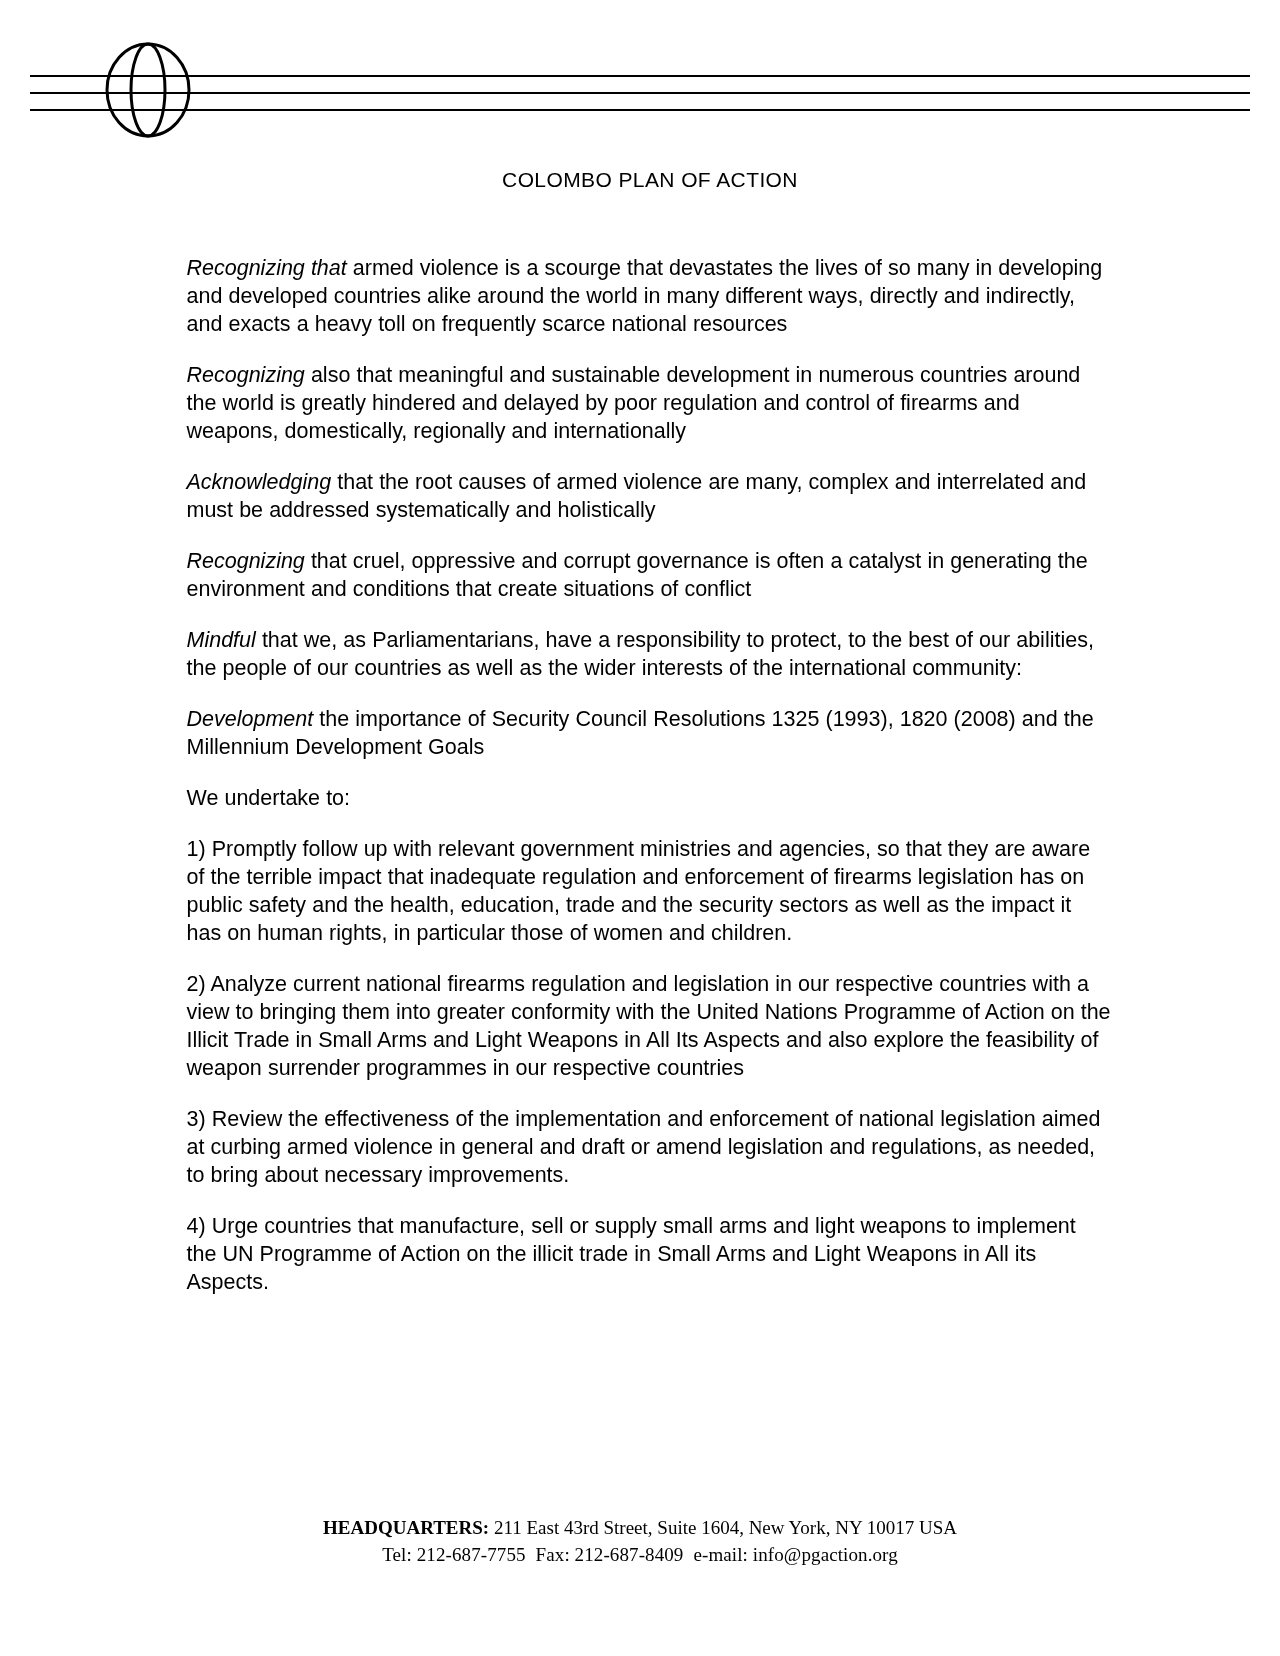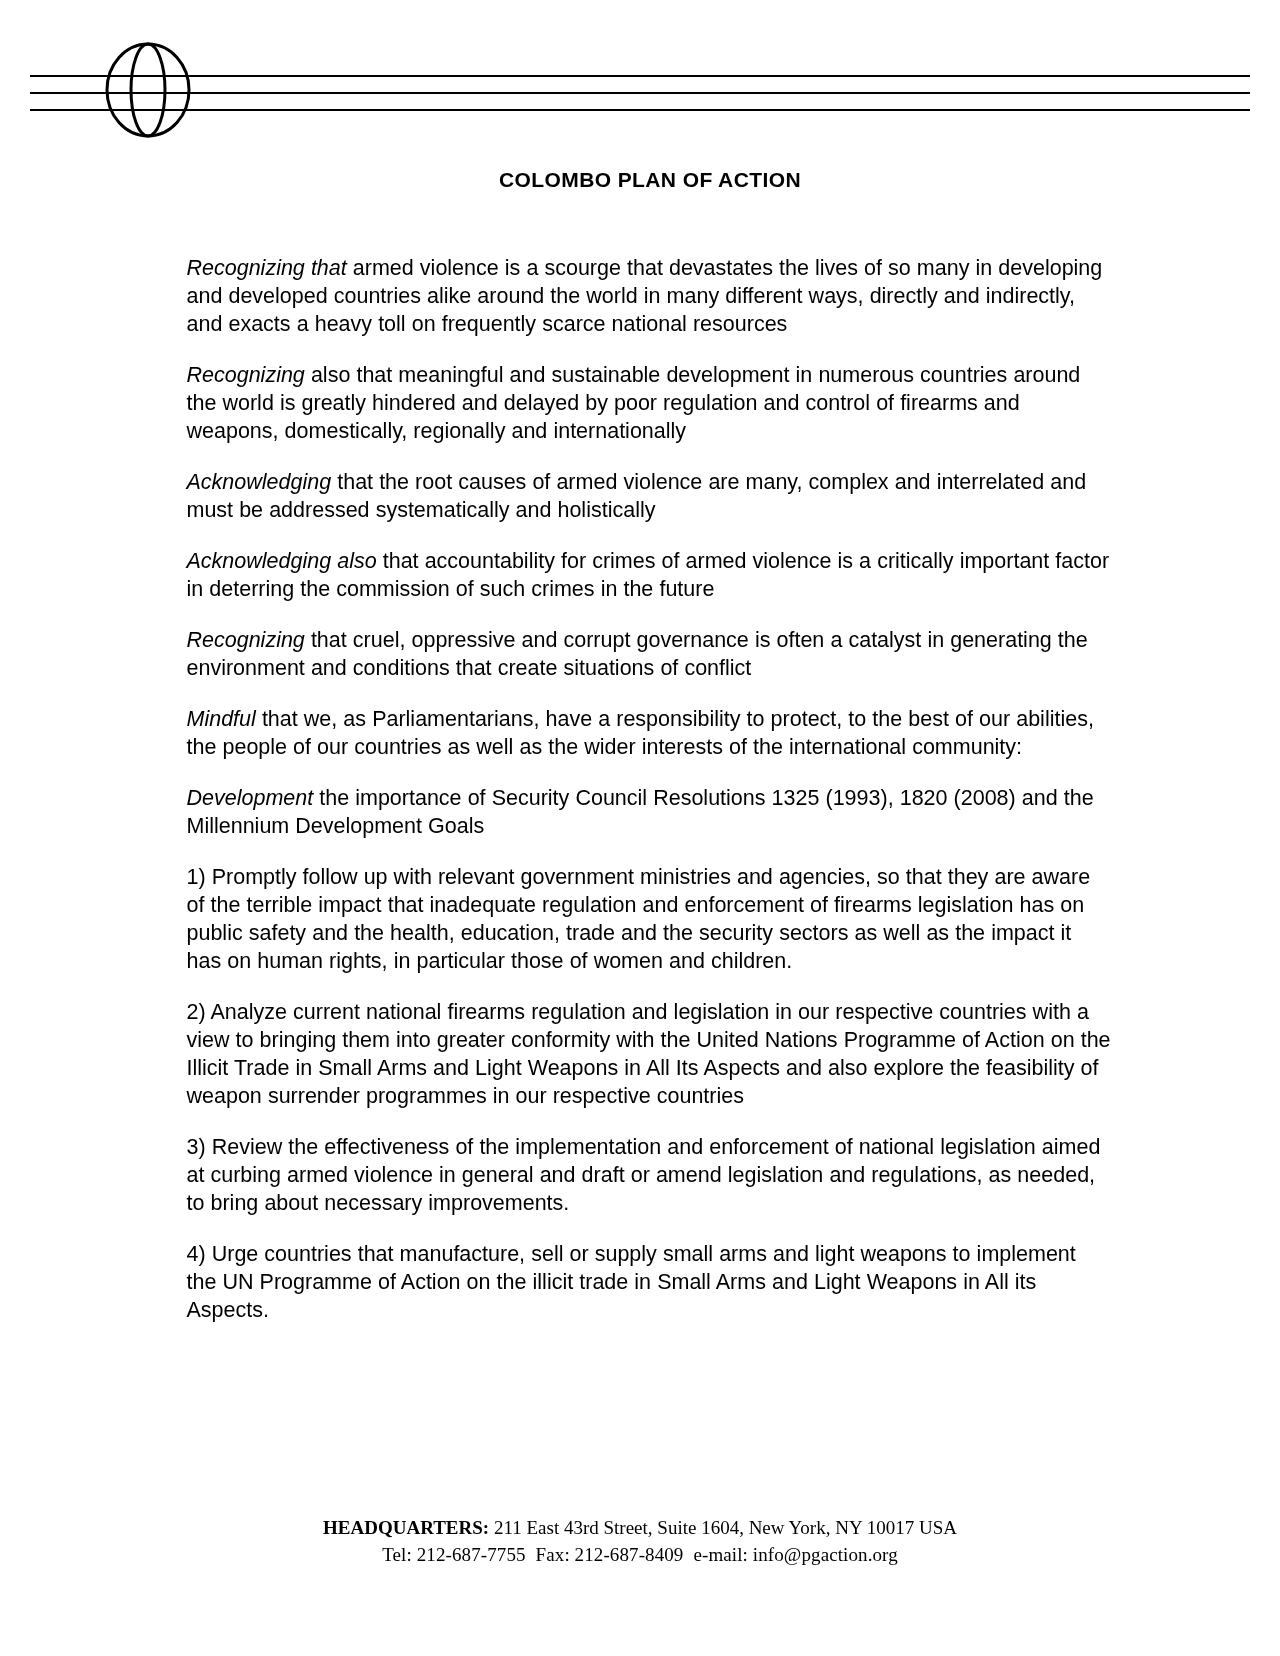--- a/index.html
+++ b/index.html
@@ -48,21 +48,21 @@
   
   .page {
     position: absolute;
     left: 0;
     top: 150px;
     width: 1280px;
   }
   .doc-title {
     text-align: center;
     font-size: 21px;
-    font-weight: bold;
+    font-weight: normal;
     letter-spacing: 0.4px;
     margin: 18px 0 0 0;
     padding-left: 20px;
   }
 
   .content {
     margin: 0 auto;
     width: 925px;
     padding-left: 18px;
   }
@@ -111,28 +111,28 @@
   <div class="doc-title">COLOMBO PLAN OF ACTION</div>
 
   <div class="content">
 
     <p class="para spacer-top"><span class="lead">Recognizing that</span><span> armed violence is a scourge that devastates the lives of so many in developing and developed countries alike around the world in many different ways, directly and indirectly, and exacts a heavy toll on frequently scarce national resources</span></p>
 
     <p class="para"><span class="lead">Recognizing</span><span> also that meaningful and sustainable development in numerous countries around the world is greatly hindered and delayed by poor regulation and control of firearms and weapons, domestically, regionally and internationally</span></p>
 
     <p class="para"><span class="lead">Acknowledging</span><span> that the root causes of armed violence are many, complex and interrelated and must be addressed systematically and holistically</span></p>
 
-    <p class="para"><span class="lead">Acknowledging also</span><span> that accountability for crimes of armed violence is a critically important factor in deterring the commission of such crimes in the future</span></p>
 
     <p class="para"><span class="lead">Recognizing</span><span> that cruel, oppressive and corrupt governance is often a catalyst in generating the environment and conditions that create situations of conflict</span></p>
 
     <p class="para"><span class="lead">Mindful</span><span> that we, as Parliamentarians, have a responsibility to protect, to the best of our abilities, the people of our countries as well as the wider interests of  the international community:</span></p>
 
     <p class="para"><span class="lead">Development</span><span> the importance of Security Council Resolutions 1325 (1993), 1820 (2008) and the Millennium Development Goals</span></p>
 
+    <p class="para">We undertake to:</p>
 
     <p class="para">1) Promptly follow up with relevant government ministries and agencies, so that they are aware of the terrible impact that inadequate regulation and enforcement of firearms legislation has on public safety and the health, education, trade and the security sectors as well as the impact it has on human rights, in particular those of women and children.</p>
     <p class="para">2) Analyze current national firearms regulation and legislation in our respective countries with a view to bringing them into greater conformity with the United Nations Programme of Action on the Illicit Trade in Small Arms and Light Weapons in All Its Aspects and also explore the feasibility of weapon surrender programmes in our respective countries</p>
     <p class="para">3) Review the effectiveness of the implementation and enforcement of national legislation aimed at curbing armed violence in general and draft or amend legislation and regulations, as needed, to bring about necessary improvements.</p>
     <p class="para">4) Urge countries that manufacture, sell or supply small arms and light weapons to implement the UN Programme of Action on the illicit trade in Small Arms and Light Weapons in All its Aspects.</p>
 
   </div>
 </div>
 
 <div class="footer">

